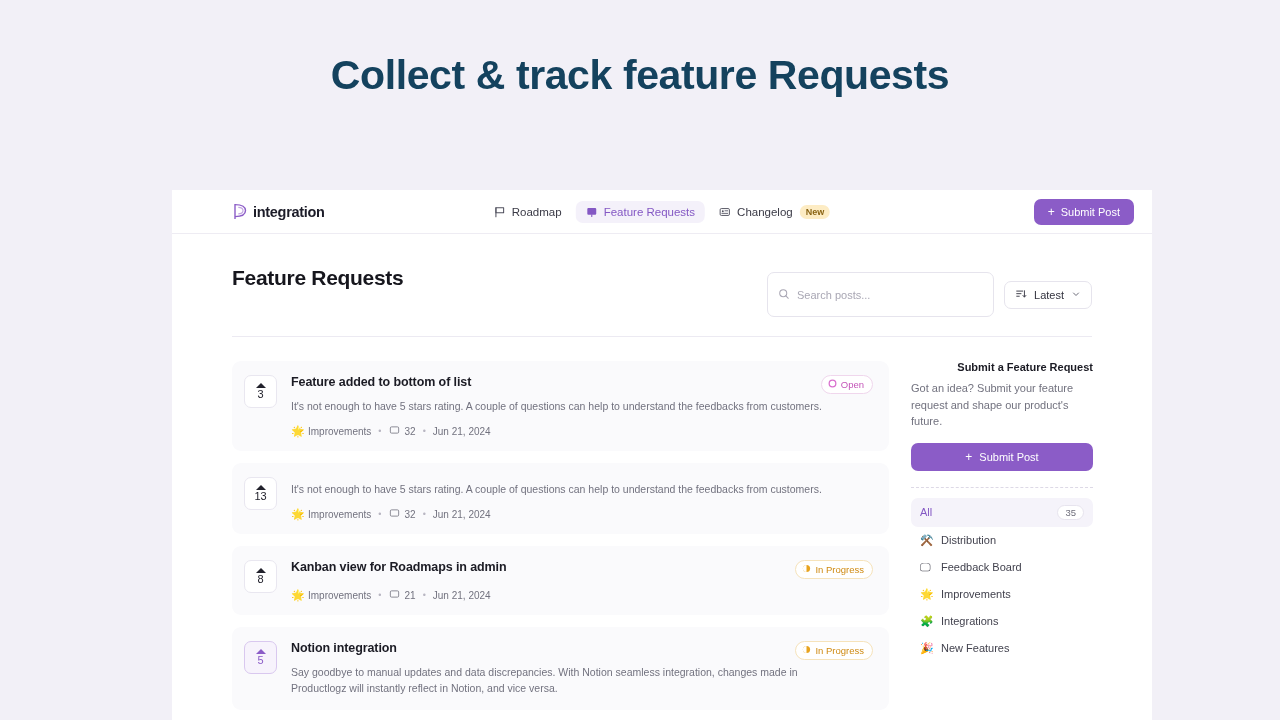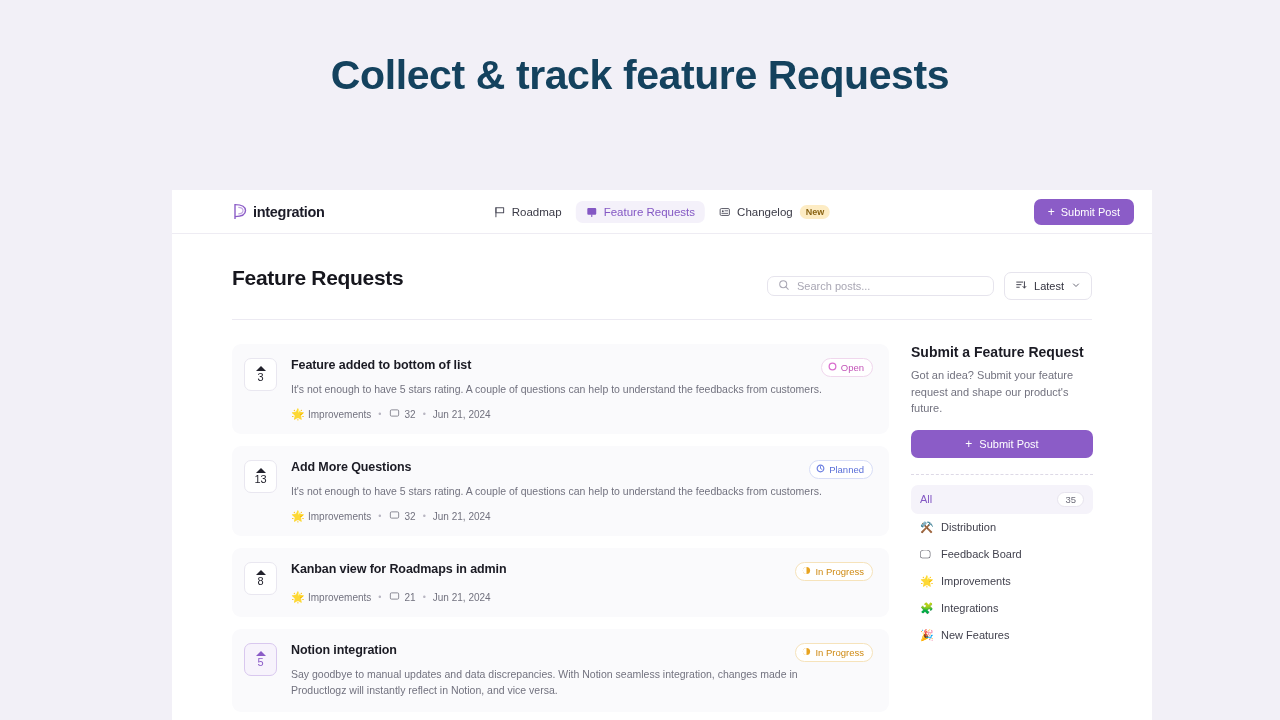--- a/index.html
+++ b/index.html
@@ -144,21 +144,21 @@
     margin-top: 7px;
   }
   .head-tools {
     display: flex;
     align-items: center;
     gap: 10px;
     margin-top: 6px;
   }
   .search-box {
     width: 227px;
-    height: 20px;
+    height: 45px;
     border: 1px solid #e6e4ed;
     border-radius: 7px;
     display: flex;
     align-items: center;
     gap: 7px;
     padding: 0 10px;
     background: #fff;
   }
   .search-input {
     border: none;
@@ -280,23 +280,24 @@
     background: #fff;
     flex: none;
     margin-left: 32px;
   }
   .status.open   { color: #c354b8; border: 1px solid #f0d7ed; }
   .status.planned{ color: #5a6fd8; border: 1px solid #d8def7; }
   .status.progress{color: #cf8a12; border: 1px solid #f6e3bb; }
 
   
   .side-title {
-    font-size: 14px;
+    font-size: 11px;
     font-weight: 700;
     color: #1b1b24;
+    text-align: right;
   }
   .side-desc {
     font-size: 11px;
     color: #72727f;
     line-height: 1.5;
     margin-top: 7px;
   }
   .btn-submit-side {
     margin-top: 13px;
     width: 100%;
@@ -478,32 +479,20 @@
             </div>
           </div>
         </div>
 
         <div class="card">
           <div class="vote">
             <span class="tri"></span>
             <span class="cnt">13</span>
           </div>
           <div class="card-body">
-            <div class="card-top">
-              <div class="card-title">Add More Questions</div>
-              <div class="status planned">
-                <span>
-                  <svg width="9" height="9" viewBox="0 0 10 10">
-                    <circle cx="5" cy="5" r="3.7" fill="none" stroke="#6b7ee0" stroke-width="1.3"></circle>
-                    <path d="M5 2.8 L5 5 L6.6 5.9" stroke="#6b7ee0" stroke-width="1.1" fill="none" stroke-linecap="round"></path>
-                  </svg>
-                </span>
-                <span>Planned</span>
-              </div>
-            </div>
             <div class="card-desc">It's not enough to have 5 stars rating. A couple of questions can help to understand the feedbacks from customers.</div>
             <div class="card-meta">
               <span class="meta-cat">
                 <span class="cat-emoji">🌟</span>
                 <span>Improvements</span>
               </span>
               <span class="dot-sep">•</span>
               <span class="meta-cmt">
                 <span>
                   <svg width="11" height="11" viewBox="0 0 13 13">

